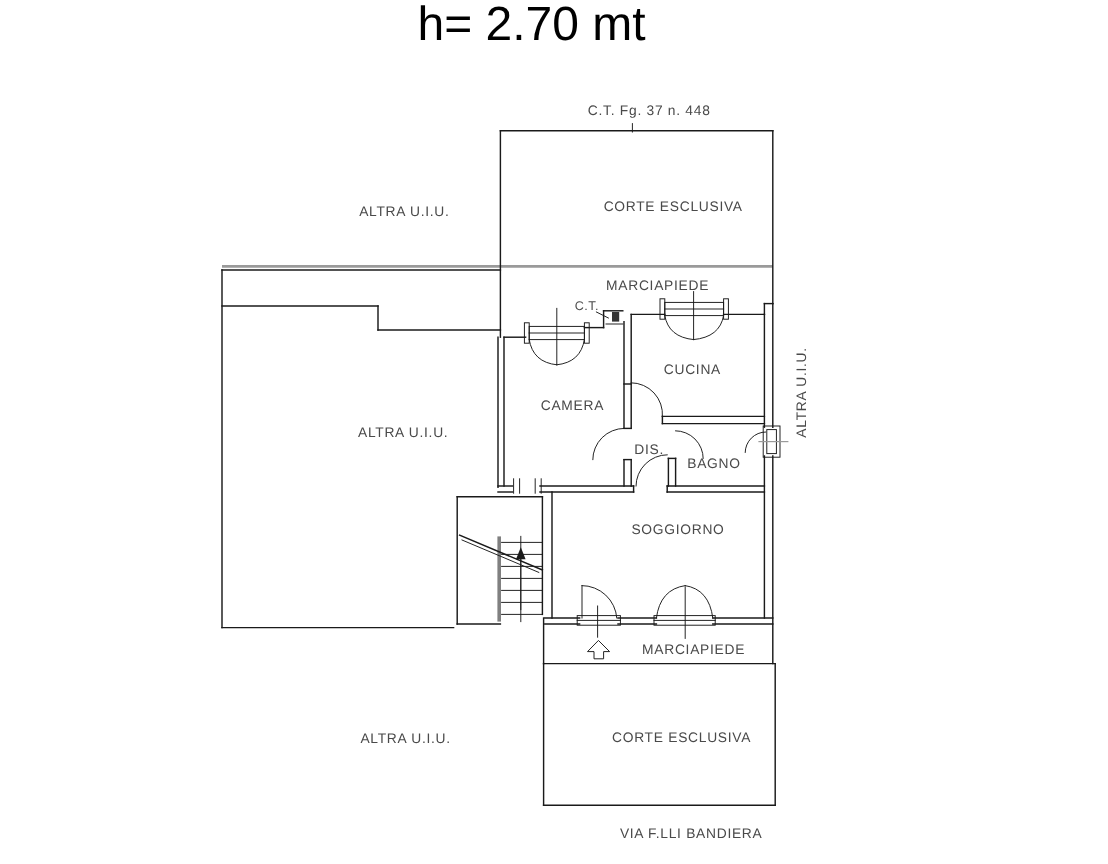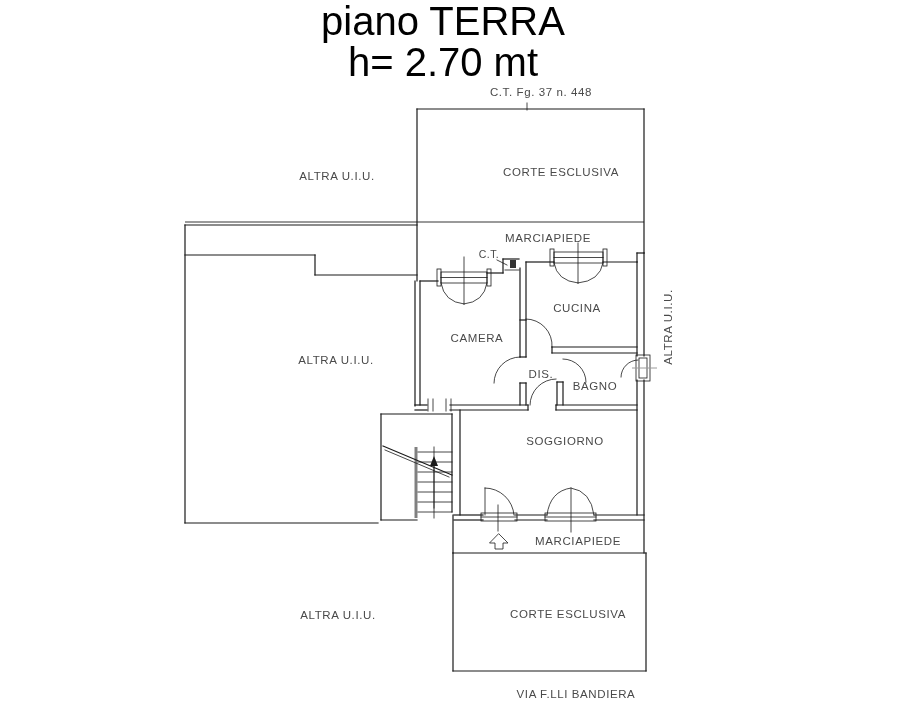--- a/index.html
+++ b/index.html
@@ -15,21 +15,20 @@
   .gray{stroke:#9a9a9a;stroke-width:2.2;fill:none;}
   .gray-thin{stroke:#9a9a9a;stroke-width:1;fill:none;}
   .gray-thick{stroke:#808080;stroke-width:3;fill:none;}
 </style>
 </head>
 <body>
 
 <div id="stage">
 
   <div class="title-block">
-    <div class="title-line1">piano TERRA</div>
     <div class="title-line2">h= 2.70 mt</div>
   </div>
 
   <svg width="923" height="720" viewBox="0 0 923 720">
 
     <text x="541" y="96" text-anchor="middle" font-size="11">C.T. Fg. 37 n. 448</text>
 
     <g>
       <line class="gray" x1="185" y1="222" x2="644" y2="222"></line>
     </g>

